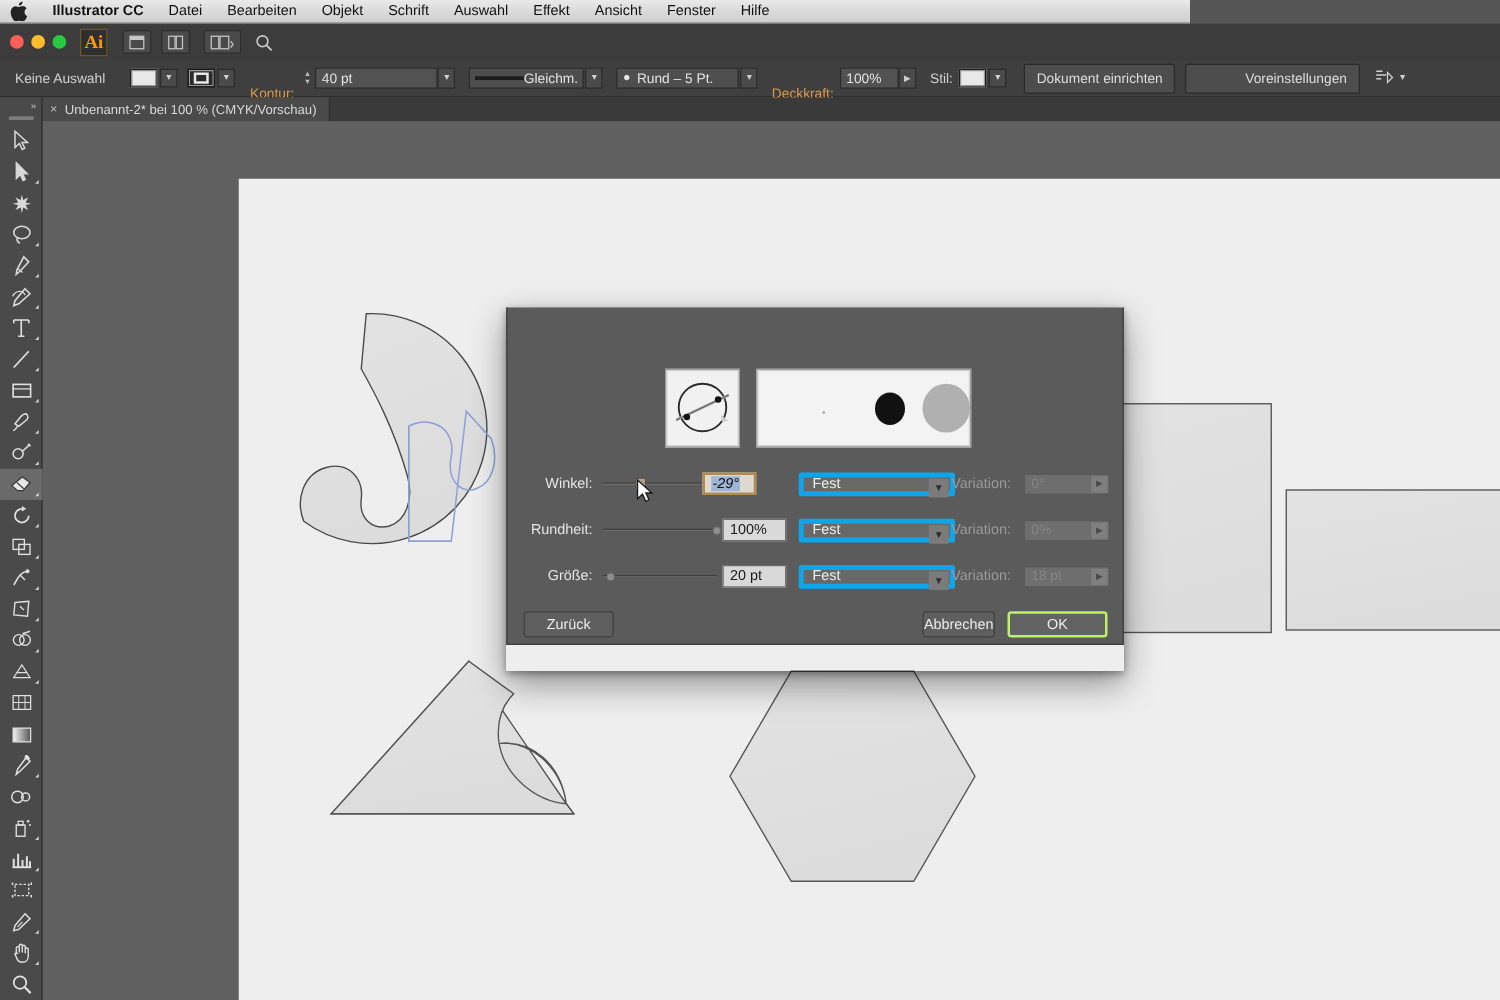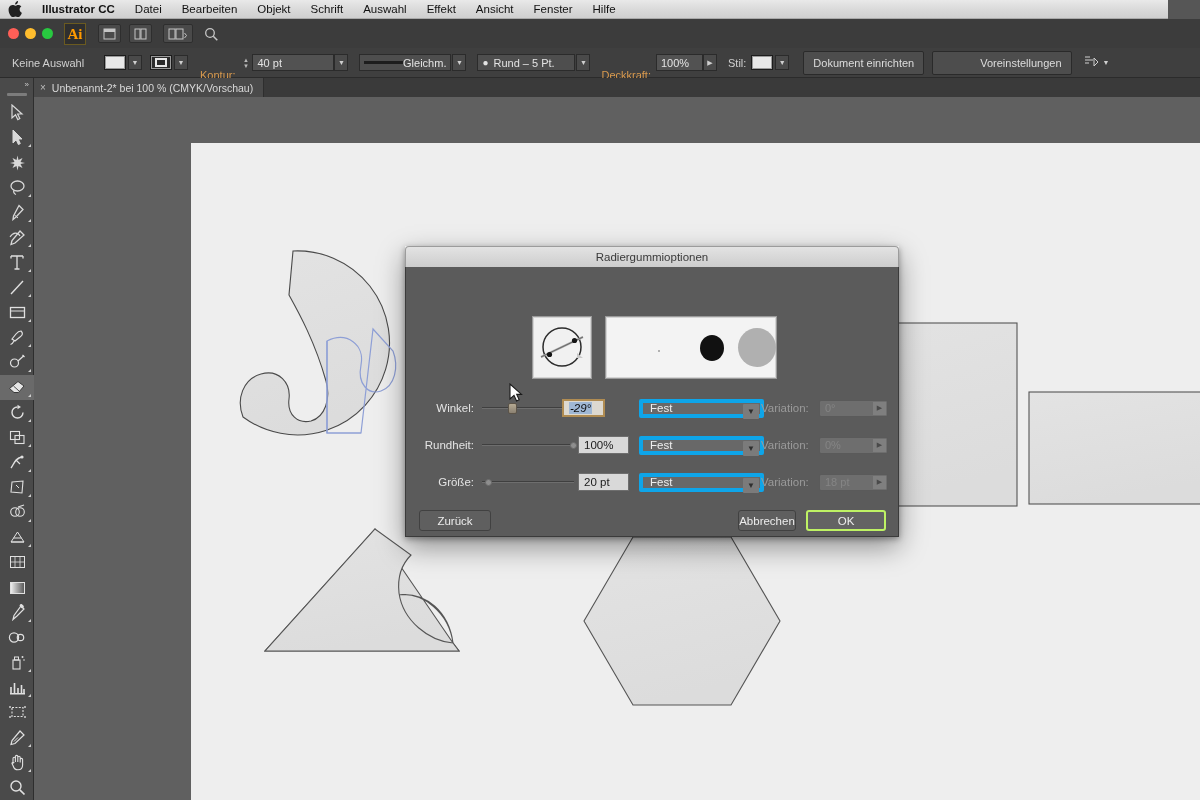--- a/index.html
+++ b/index.html
@@ -6,21 +6,21 @@
   html,body{ width:1200px; height:800px; overflow:hidden; }
   body{
     font-family:"Liberation Sans", sans-serif;
     background:#565656;
     -webkit-font-smoothing:antialiased;
   }
   #app{ position:relative; width:1200px; height:800px; overflow:hidden; }
 
   
   .menubar{
-    position:absolute; left:0; top:0; width:1168px; height:19px;
+    position:absolute; left:0; top:0; width:952px; height:19px;
     background:linear-gradient(to bottom,#e9e9e9 0%,#d9d9d9 55%,#cfcfcf 100%);
     border-bottom:1px solid #a9a9a9;
     display:flex; align-items:center; padding-left:8px;
     font-size:11.5px; color:#111;
   }
   .apple-logo{ width:15px; height:16px; position:relative; margin-right:9px; }
   .menu-item{ padding:0 10px; white-space:nowrap; line-height:19px; }
   .menu-item.app-name{ font-weight:bold; }
 
   
@@ -68,21 +68,21 @@
   .mini-arrow{
     width:14px; height:15px; background:#4a4a4a; border:1px solid #2b2b2b;
     display:flex; align-items:center; justify-content:center;
     font-size:7px; color:#cfcfcf;
   }
   .field{
     height:17px; background:#525252; border:1px solid #2b2b2b;
     color:#e3e3e3; font-size:11px; display:flex; align-items:center;
     padding:0 4px;
   }
-  .field.wide{ width:82px; }
+  .field.wide{ width:98px; }
   .combo{
     height:17px; background:#4e4e4e; border:1px solid #2b2b2b;
     color:#e3e3e3; font-size:11px; display:flex; align-items:center;
     padding:0 4px; justify-content:space-between;
   }
   .spinner{ display:flex; flex-direction:column; width:9px; margin-right:2px; }
   .spinner i{ font-size:6px; line-height:6px; color:#b8b8b8; font-style:normal; text-align:center;}
   .strokeline{ width:48px; height:3px; background:#1d1d1d; }
   .pillbtn{
     height:24px; background:#4d4d4d; border:1px solid #2a2a2a; border-radius:2px;
@@ -595,23 +595,20 @@
     <div class="tool">
       <svg width="17" height="17" viewBox="0 0 17 17">
           <circle cx="7" cy="7" r="5" fill="none" stroke="#e0e0e0" stroke-width="1.4"></circle>
           <path d="M10.8 10.8 L15.5 15.5" stroke="#e0e0e0" stroke-width="1.7"></path>
         </svg>
     </div>
 
   </div>
 
   <div class="dialog">
-    <div class="dlg-title">
-      <span>Radiergummioptionen</span>
-    </div>
     <div class="dlg-body">
 
       <div class="preview-row">
         <div class="angle-box">
           <svg width="58" height="61" viewBox="0 0 58 61">
             <ellipse cx="29" cy="30" rx="19" ry="19" fill="none" stroke="#2c2c2c" stroke-width="1.5"></ellipse>
             <path d="M8 40 L50 20" stroke="#a8a8a8" stroke-width="2.2"></path>
             <path d="M8 40 L50 20" stroke="#555" stroke-width="0.8"></path>
             <circle cx="41.5" cy="23.5" r="2.6" fill="#141414"></circle>
             <circle cx="16.5" cy="37.5" r="2.6" fill="#141414"></circle>

